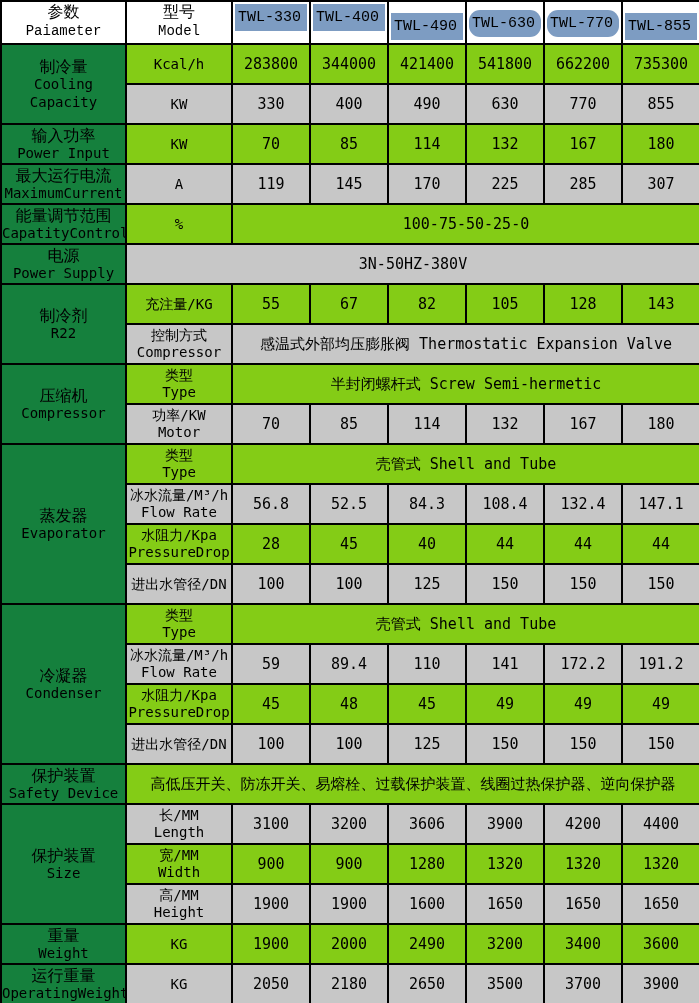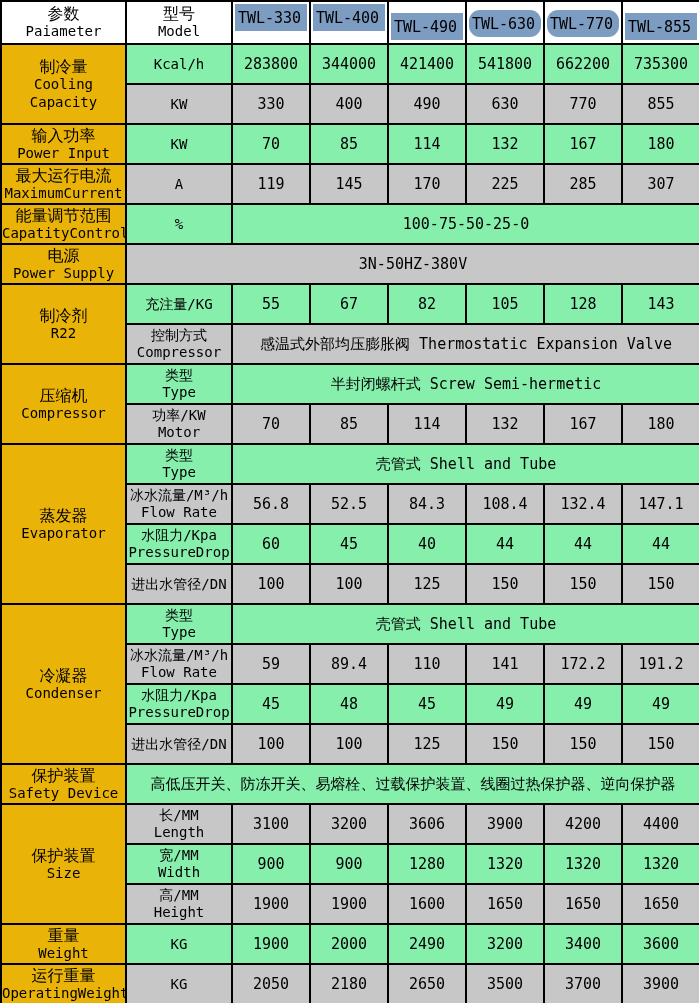--- a/index.html
+++ b/index.html
@@ -1,22 +1,22 @@
 <!DOCTYPE html>
 <html><head>
 <meta charset="utf-8">
 <style>
   html, body { margin: 0; padding: 0; background: #ffffff; }
   body { width: 699px; font-family: "DejaVu Sans Mono", "Liberation Mono", monospace; color: #000; }
   table.spec { border-collapse: collapse; table-layout: fixed; width: 699px; }
   table.spec td, table.spec th { border: 2px solid #000; padding: 0; text-align: center; vertical-align: middle; overflow: hidden; font-weight: normal; }
-  tr.hdr { height: 43px; }
+  tr.hdr { height: 43px; font-family: Liberation Mono, monospace; }
   tr.row { height: 40px; }
-  td.purple { background: #eab308; }
-  tr.dark td.sh { background: #86efac; }
+  td.purple { background: #15803d; }
+  tr.dark td.sh { background: #84cc16; }
   tr.light td.sh { background: #c7c7c7; }
   .zh { font-size: 16px; line-height: 1.2; white-space: nowrap; }
   .en { font-size: 14px; line-height: 1.25; }
   .lbl .zh { font-size: 14px; }
   .val { font-size: 15px; }
   .spanval { font-size: 15px; white-space: nowrap; }
   
   .mh { display: flex; align-items: center; background: #7d9cc2; height: 27px; width: 95%; margin: 0 auto; padding-left: 3px; box-sizing: border-box; font-size: 15px; white-space: nowrap; }
   th:nth-child(3) .mh, th:nth-child(4) .mh { transform: translateY(-5px); }
   th:nth-child(5) .mh, th:nth-child(8) .mh { transform: translateY(4px); }
@@ -213,21 +213,21 @@
   <td class="sh val">84.3</td>
   <td class="sh val">108.4</td>
   <td class="sh val">132.4</td>
   <td class="sh val">147.1</td>
 </tr>
 <tr class="row dark">
   <td class="sh lbl">
     <div class="zh">水阻力/Kpa</div>
     <div class="en">PressureDrop</div>
   </td>
-  <td class="sh val">60</td>
+  <td class="sh val">28</td>
   <td class="sh val">45</td>
   <td class="sh val">40</td>
   <td class="sh val">44</td>
   <td class="sh val">44</td>
   <td class="sh val">44</td>
 </tr>
 <tr class="row light">
   <td class="sh lbl">
           <div class="zh">进出水管径/DN</div>
         </td>

